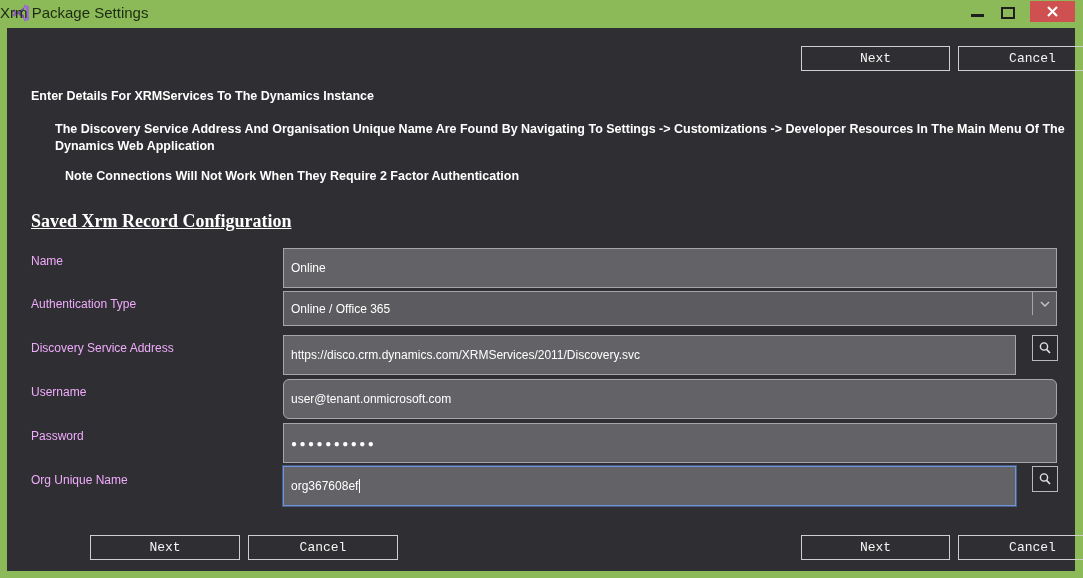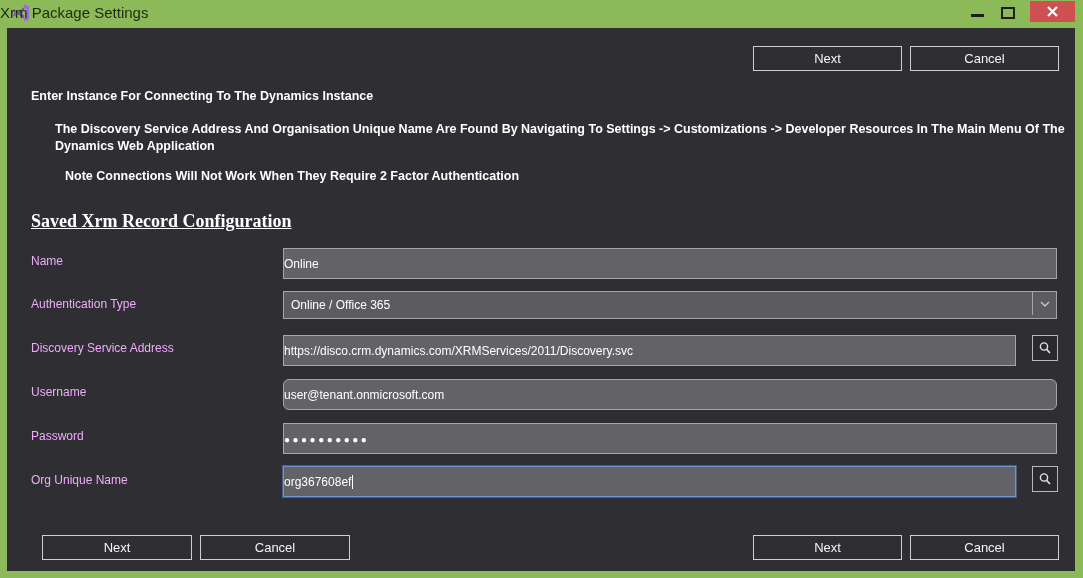--- a/index.html
+++ b/index.html
@@ -28,44 +28,45 @@
     display:flex; align-items:center; justify-content:center;
   }
   
   .dialog {
     position:absolute; left:7px; top:28px; width:1068px; height:543px;
     background:#2F2F33;
   }
   .btn {
     position:absolute; width:149px; height:25px;
     background:transparent; border:1px solid #CFCFCF;
-    color:#F5F5F5; font-size:13px; font-family:Liberation Sans, sans-serif;
+    color:#F5F5F5; font-size:13px; font-family:Liberation Mono, monospace;
     display:flex; align-items:center; justify-content:center;
     cursor:pointer;
+    margin-left:48px;
   }
   .txt { position:absolute; color:#FFFFFF; font-weight:bold; font-size:12.5px; }
   .para { width:1026px; line-height:17px;margin-left:24px; }
   .section-link { text-decoration:underline; font-size:18px;font-family:Liberation Serif, serif; }
   .field-label {
     position:absolute; left:24px; color:#f0abfc; font-size:12px; font-weight:normal;
   }
   .input {
-    position:absolute; left:276px; height:31px;
+    position:absolute; left:276px; height:40px;
     background:#636367; border:1px solid #A6A6A6;
     display:flex; align-items:center;
-    cursor:text;
+    padding-left:7px; cursor:text;
   }
   .input .value { color:#FFFFFF; font-size:12px; white-space:nowrap; }
   .input.full { width:774px; }
   .input.short { width:733px; }
   .input.focused { border:1px solid #6E93D6; box-shadow:0 0 0 1px rgba(96,131,198,.55); }
   .pw .value { font-size:10px; letter-spacing:2.5px; padding-top:1px; }
   .caret { display:inline-block; width:1px; height:14px; background:#FFFFFF; margin-left:1px; }
   .combo {
-    position:absolute; left:276px; width:774px; height:28px;
+    position:absolute; left:276px; width:774px; height:35px;
     background:#5C5C60; border:1px solid #A6A6A6;
     display:flex; align-items:center; padding-left:7px; cursor:pointer;
   }
   .combo .value { color:#FFFFFF; font-size:12px; }
   .combo-arrow {
     position:absolute; right:0; top:0; width:24px; height:23px;
     border-left:1px solid #A6A6A6;
     display:flex; align-items:center; justify-content:center;
   }
   .search-btn {
@@ -98,21 +99,21 @@
       <line x1="10" y1="1" x2="1" y2="10" stroke="#FFFFFF" stroke-width="2.2"></line>
     </svg>
   </div>
 </div>
 
 <div class="dialog">
 
   <button class="btn" style="left:746px; top:18px;">Next</button>
   <button class="btn" style="left:903px; top:18px;">Cancel</button>
 
-  <div class="txt" style="left:24px; top:61px;">Enter Instance For Connecting To The Dynamics Instance</div>
+  <div class="txt" style="left:24px; top:61px;">Enter Details For XRMServices To The Dynamics Instance</div>
   <div class="txt para" style="left:24px; top:93px;">The Discovery Service Address And Organisation Unique Name Are Found By Navigating To Settings -&gt; Customizations -&gt; Developer Resources In The Main Menu Of The Dynamics Web Application</div>
   <div class="txt" style="left:26px; top:141px;padding-left:32px;">Note Connections Will Not Work When They Require 2 Factor Authentication</div>
 
   <div class="txt section-link" style="left:24px; top:183px;">Saved Xrm Record Configuration</div>
 
   <span class="field-label" style="top:226px;">Name</span>
   <div class="input full" style="top:220px;">
     <span class="value">Online</span>
   </div>
 

